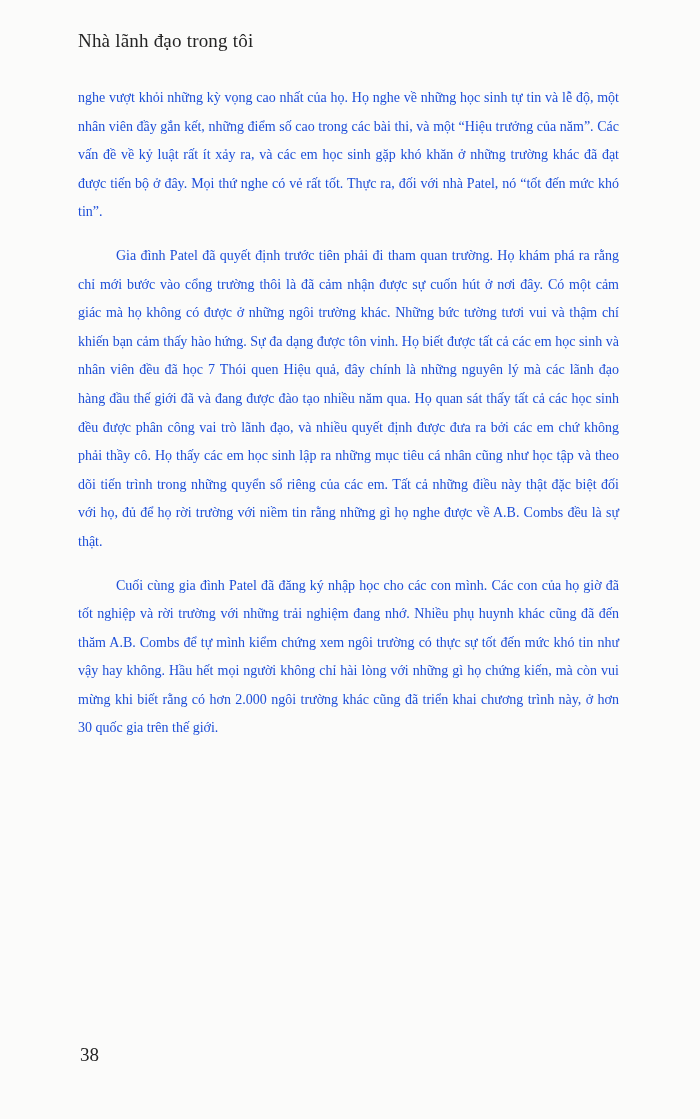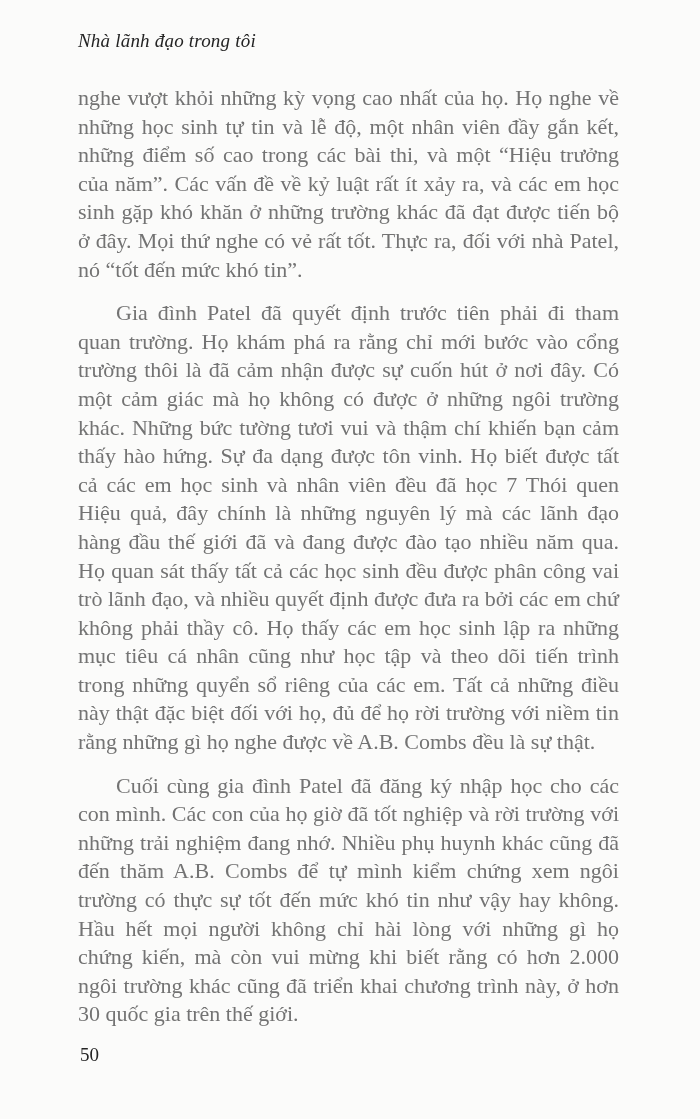--- a/index.html
+++ b/index.html
@@ -15,38 +15,37 @@
     width: 700px;
     height: 1119px;
     background: #fbfbfa;
     color: #1c1c1c;
     overflow: hidden;
   }
   .running-header {
     position: absolute;
     left: 78px;
     top: 30px;
-    font-style: italic;
     font-size: 19px;
     letter-spacing: 0.2px;
     color: #242424;
   }
   .body-text {
     position: absolute;
     left: 78px;
     top: 84px;
     width: 553px;
   }
   .para {
     margin: 0 12px 15px 0;
-    font-size: 22px;
+    font-size: 14px;
     line-height: 28.6px;
     text-align: justify;
     text-justify: inter-word;
-    color: #737373;
+    color: #1d4ed8;
   }
   .para.indent { text-indent: 38px; }
   .seg-italic { }
   .page-number {
     position: absolute;
     left: 80px;
     top: 1044px;
     font-size: 19px;
     color: #242424;
   }
@@ -56,14 +55,14 @@
 
 <div class="page" style="background: rgb(251, 251, 250); color: rgb(28, 28, 28);">
   <div class="running-header">Nhà lãnh đạo trong tôi</div>
 
   <div class="body-text">
       <p class="para"><span>nghe vượt khỏi những kỳ vọng cao nhất của họ. Họ nghe về những học sinh tự tin và lễ độ, một nhân viên đầy gắn kết, những điểm số cao trong các bài thi, và một “Hiệu trưởng của năm”. Các vấn đề về kỷ luật rất ít xảy ra, và các em học sinh gặp khó khăn ở những trường khác đã đạt được tiến bộ ở đây. Mọi thứ nghe có vẻ rất tốt. Thực ra, đối với nhà Patel, nó “tốt đến mức khó tin”.</span></p>
       <p class="para indent"><span>Gia đình Patel đã quyết định trước tiên phải đi tham quan trường. Họ khám phá ra rằng chỉ mới bước vào cổng trường thôi là đã cảm nhận được sự cuốn hút ở nơi đây. Có một cảm giác mà họ không có được ở những ngôi trường khác. Những bức tường tươi vui và thậm chí khiến bạn cảm thấy hào hứng. Sự đa dạng được tôn vinh. Họ biết được tất cả các em học sinh và nhân viên đều đã học </span><span class="seg-italic">7 Thói quen Hiệu quả</span><span>, đây chính là những nguyên lý mà các lãnh đạo hàng đầu thế giới đã và đang được đào tạo nhiều năm qua. Họ quan sát thấy tất cả các học sinh đều được phân công vai trò lãnh đạo, và nhiều quyết định được đưa ra bởi các em chứ không phải thầy cô. Họ thấy các em học sinh lập ra những mục tiêu cá nhân cũng như học tập và theo dõi tiến trình trong những quyển sổ riêng của các em. Tất cả những điều này thật đặc biệt đối với họ, đủ để họ rời trường với niềm tin rằng những gì họ nghe được về A.B. Combs đều là sự thật.</span></p>
       <p class="para indent"><span>Cuối cùng gia đình Patel đã đăng ký nhập học cho các con mình. Các con của họ giờ đã tốt nghiệp và rời trường với những trải nghiệm đang nhớ. Nhiều phụ huynh khác cũng đã đến thăm A.B. Combs để tự mình kiểm chứng xem ngôi trường có thực sự tốt đến mức khó tin như vậy hay không. Hầu hết mọi người không chỉ hài lòng với những gì họ chứng kiến, mà còn vui mừng khi biết rằng có hơn 2.000 ngôi trường khác cũng đã triển khai chương trình này, ở hơn 30 quốc gia trên thế giới.</span></p>
     </div>
 
-  <div class="page-number">50</div>
+  <div class="page-number">38</div>
 </div>
 
 </body></html>

